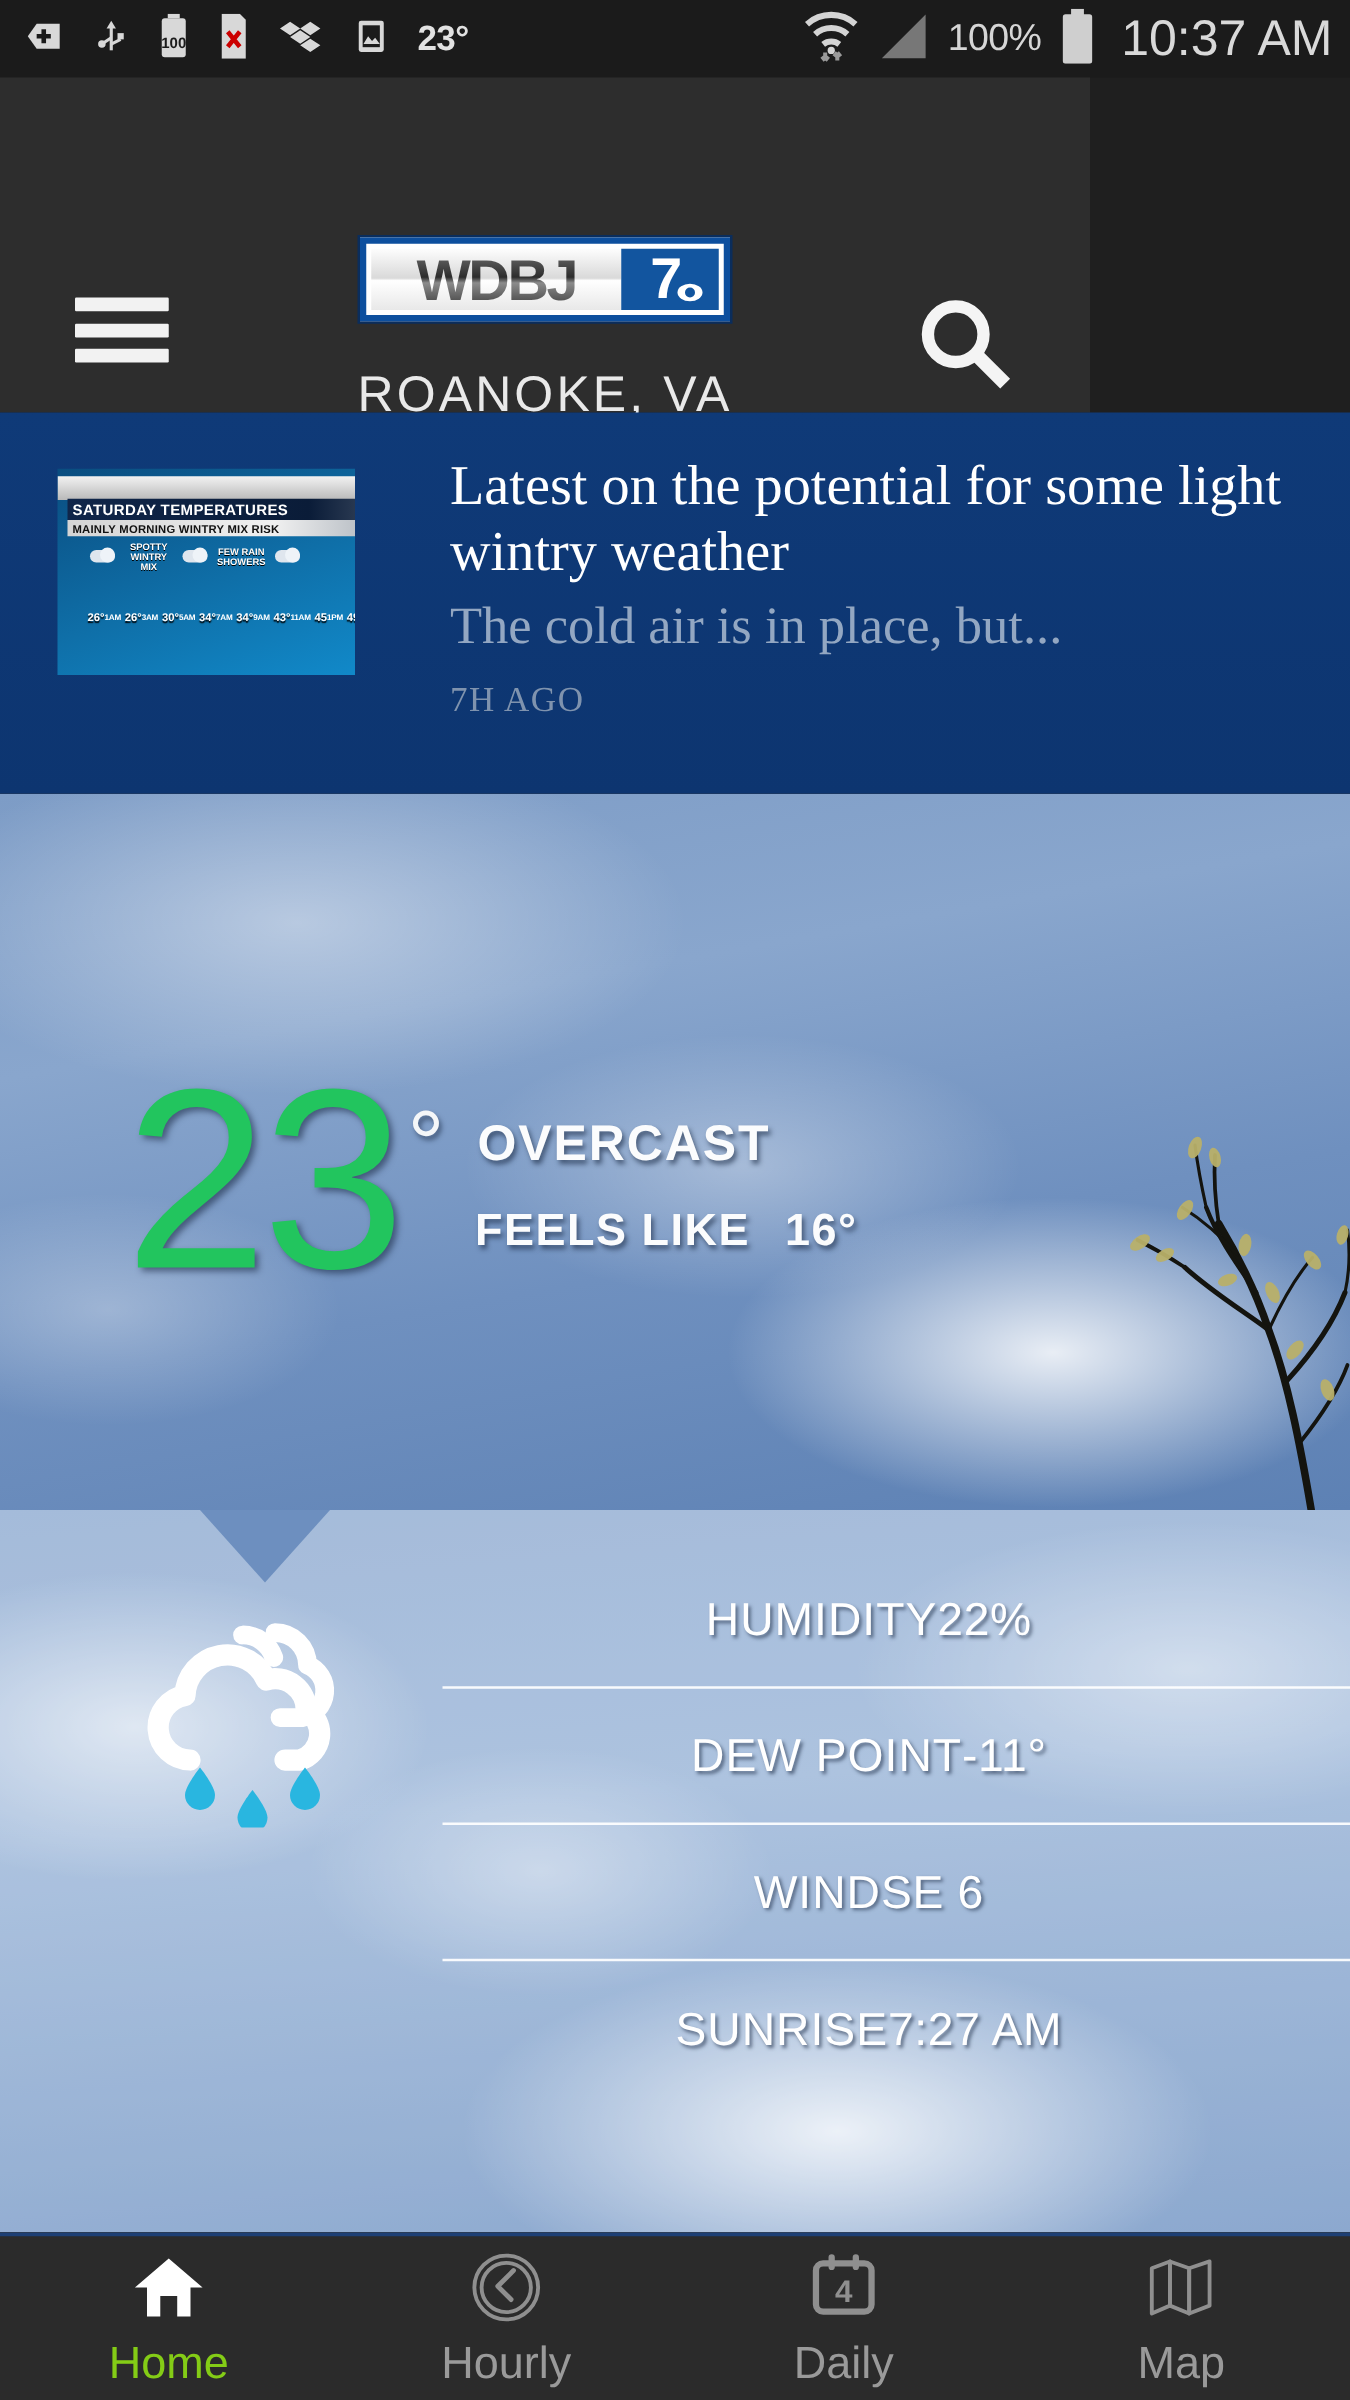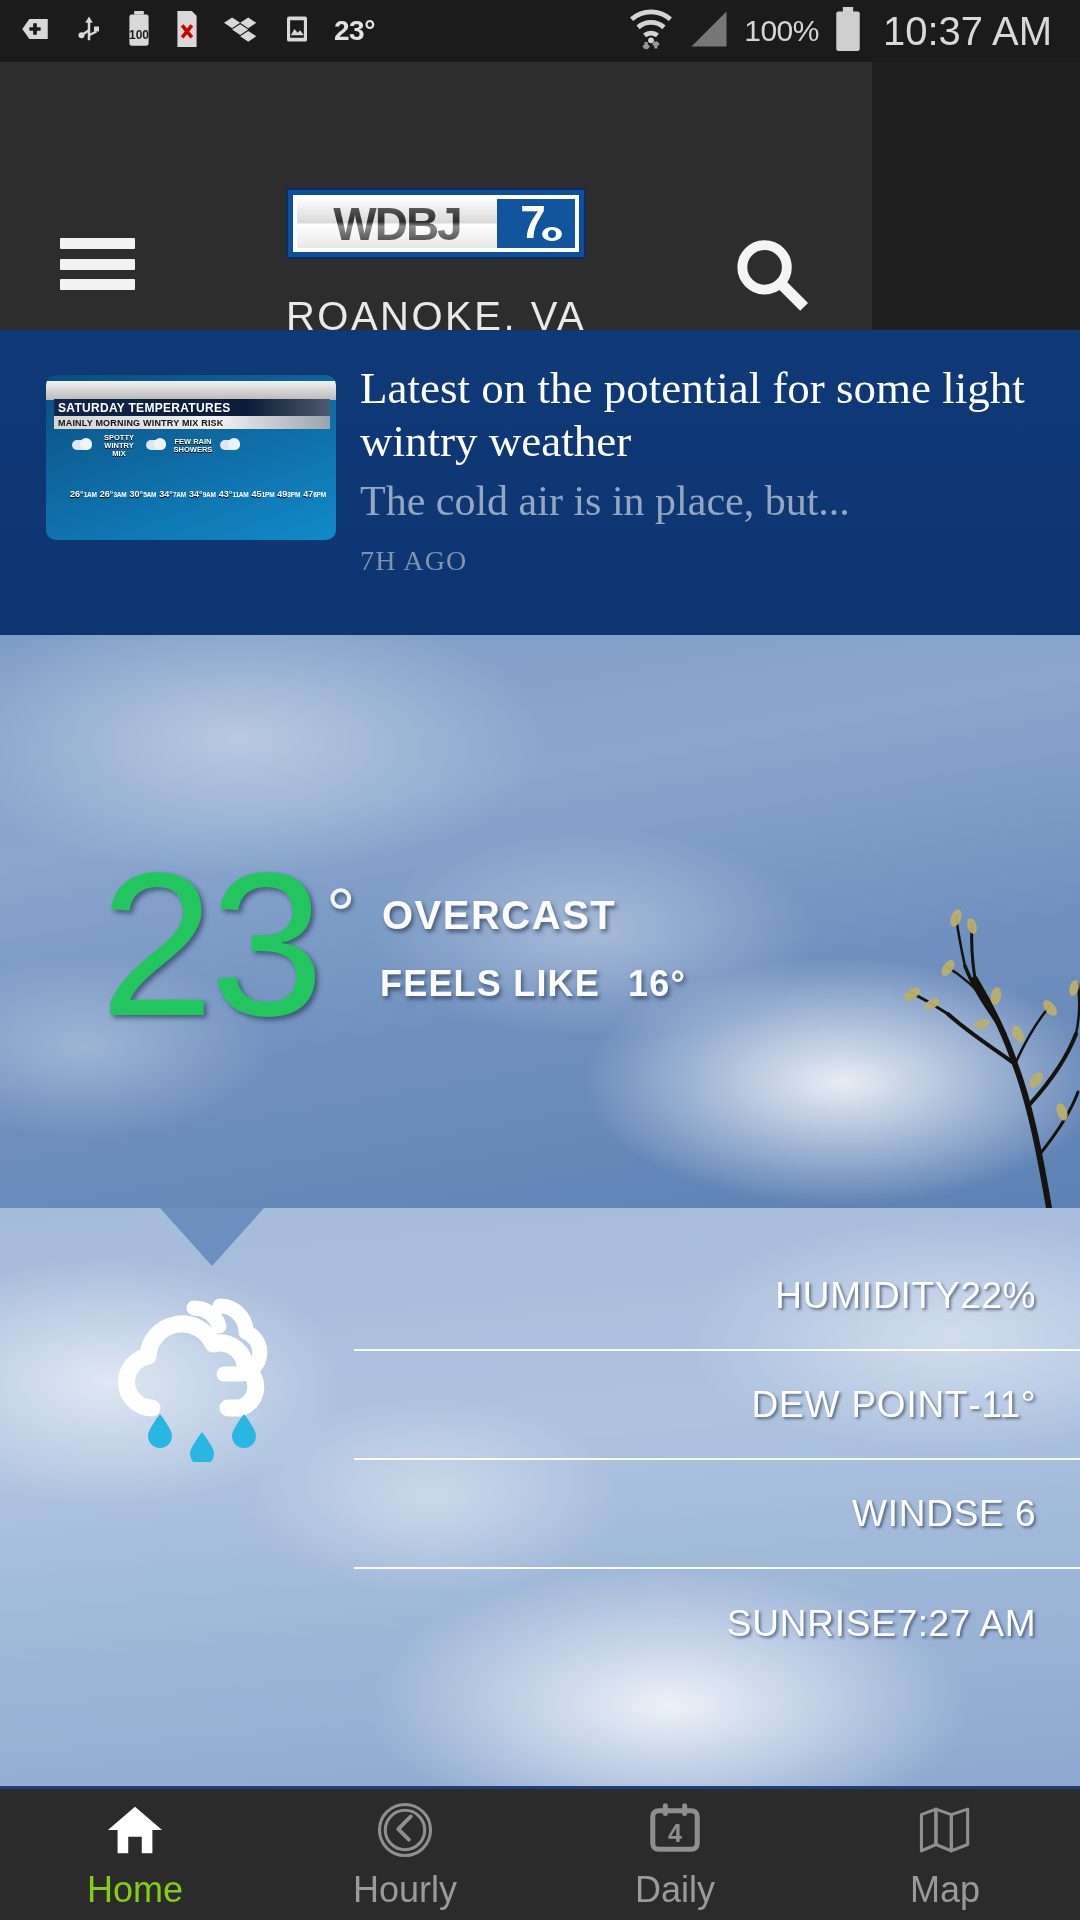--- a/index.html
+++ b/index.html
@@ -4,21 +4,21 @@
 <style>
   * { margin:0; padding:0; box-sizing:border-box; }
   html,body { width:1080px; height:1920px; background:#000; overflow:hidden; }
   body { font-family:"Liberation Sans", sans-serif; }
 
   .phone { position:relative; width:1080px; height:1920px; overflow:hidden; background:#1f1f1f; }
 
   
   .statusbar {
     position:absolute; top:0; left:0; width:1080px; height:62px;
-    background:#1b1b1b; display:flex; align-items:center; padding:0 28px 0 18px;
+    background:#1b1b1b; display:flex; align-items:center; padding:0 14px 0 18px;
   }
   .sb-left { display:flex; align-items:center; gap:22px; flex:1; }
   .sb-right { display:flex; align-items:center; gap:14px; }
   .sb-ico { display:block; }
   .sb-temp { color:#e2e2e2; font-size:28px; font-weight:bold; letter-spacing:-0.5px; }
   .sb-batt-pct { color:#d6d6d6; font-size:30px; letter-spacing:-0.5px; }
   .sb-clock { color:#d9d9d9; font-size:40px; letter-spacing:0px; margin-left:6px; }
 
   
   .appbar {
@@ -49,22 +49,22 @@
   .cbs-eye { position:absolute; right:7px; bottom:7px; width:20px; height:14px;
      border-radius:50%; background:#fff; display:flex; align-items:center; justify-content:center; }
   .cbs-eye i { width:8px; height:8px; border-radius:50%; background:#12559f; display:block; }
 
   .location { position:absolute; top:232px; width:100%; text-align:center;
      color:#e9e9e9; font-size:40px; letter-spacing:2.5px; font-weight:300; }
 
   
   .news { position:absolute; top:330px; left:0; width:1080px; height:305px;
      background:linear-gradient(180deg,#0f3a78 0%,#0d3570 100%); cursor:pointer; }
-  .news-thumb { position:absolute; left:46px; top:45px; width:290px; height:165px;
-     background:linear-gradient(160deg,#0a4d80 0%,#0f6fa8 55%,#1189c9 100%); overflow:hidden;border-radius:10px; }
+  .news-thumb { position:absolute; left:46px; top:45px; width:238px; height:165px;
+     background:linear-gradient(160deg,#0a4d80 0%,#0f6fa8 55%,#1189c9 100%); overflow:hidden; }
   .nt-band { position:absolute; left:0; top:6px; width:100%; height:19px;
      background:linear-gradient(180deg,#f2f2f2,#b9b9b9); }
   .nt-title { position:absolute; left:8px; top:24px; width:276px; height:17px;
      background:linear-gradient(90deg,#10264a 0%,#0a1c38 70%, #4d5a6e 100%);
      color:#fff; font-size:12px; font-weight:bold; letter-spacing:0.3px;
      display:flex; align-items:center; padding-left:4px; }
   .nt-sub { position:absolute; left:8px; top:41px; width:276px; height:13px;
      background:linear-gradient(90deg,#d4d4d4,#f0f0f0 60%,#9aa3ad);
      color:#111; font-size:9px; font-weight:bold; letter-spacing:0.2px;
      display:flex; align-items:center; padding-left:4px; }
@@ -120,21 +120,21 @@
        radial-gradient(ellipse 430px 190px at 88% 22%, rgba(255,255,255,0.55), rgba(255,255,255,0) 62%),
        radial-gradient(ellipse 300px 160px at 40% 50%, rgba(255,255,255,0.48), rgba(255,255,255,0) 62%),
        linear-gradient(175deg,#9db5d6 0%,#a8bfdd 40%,#93aed2 70%,#7e9dc8 100%);
   }
   .det-overlay { position:absolute; inset:0; background:rgba(190,208,232,0.22); }
   .notch { position:absolute; top:0; left:160px; width:0; height:0;
      border-left:52px solid transparent; border-right:52px solid transparent;
      border-top:58px solid #6d8fbf; }
   .wx-icon { position:absolute; left:100px; top:74px; width:200px; height:180px; }
   .det-rows { position:absolute; left:354px; top:0; right:0; top:34px; }
-  .drow { height:109px; display:flex; align-items:center; justify-content:flex-end;
+  .drow { height:109px; display:flex; align-items:center; justify-content:center;
      border-bottom:2px solid rgba(255,255,255,0.92); padding-right:44px; }
   .drow:last-child { border-bottom:none; }
   .dlabel { color:#ffffff; font-size:37px; font-weight:300; letter-spacing:0.8px;
      text-shadow:2px 2px 3px rgba(30,45,70,0.6); }
   .dval { color:#ffffff; font-size:37px; font-weight:400; letter-spacing:0.5px;
      text-shadow:2px 2px 3px rgba(30,45,70,0.6); }
 
   
   .navbar { position:absolute; bottom:0; left:0; width:1080px; height:134px;
      background:#2b2b2b; display:flex; border-top:3px solid #1d3f74; }

